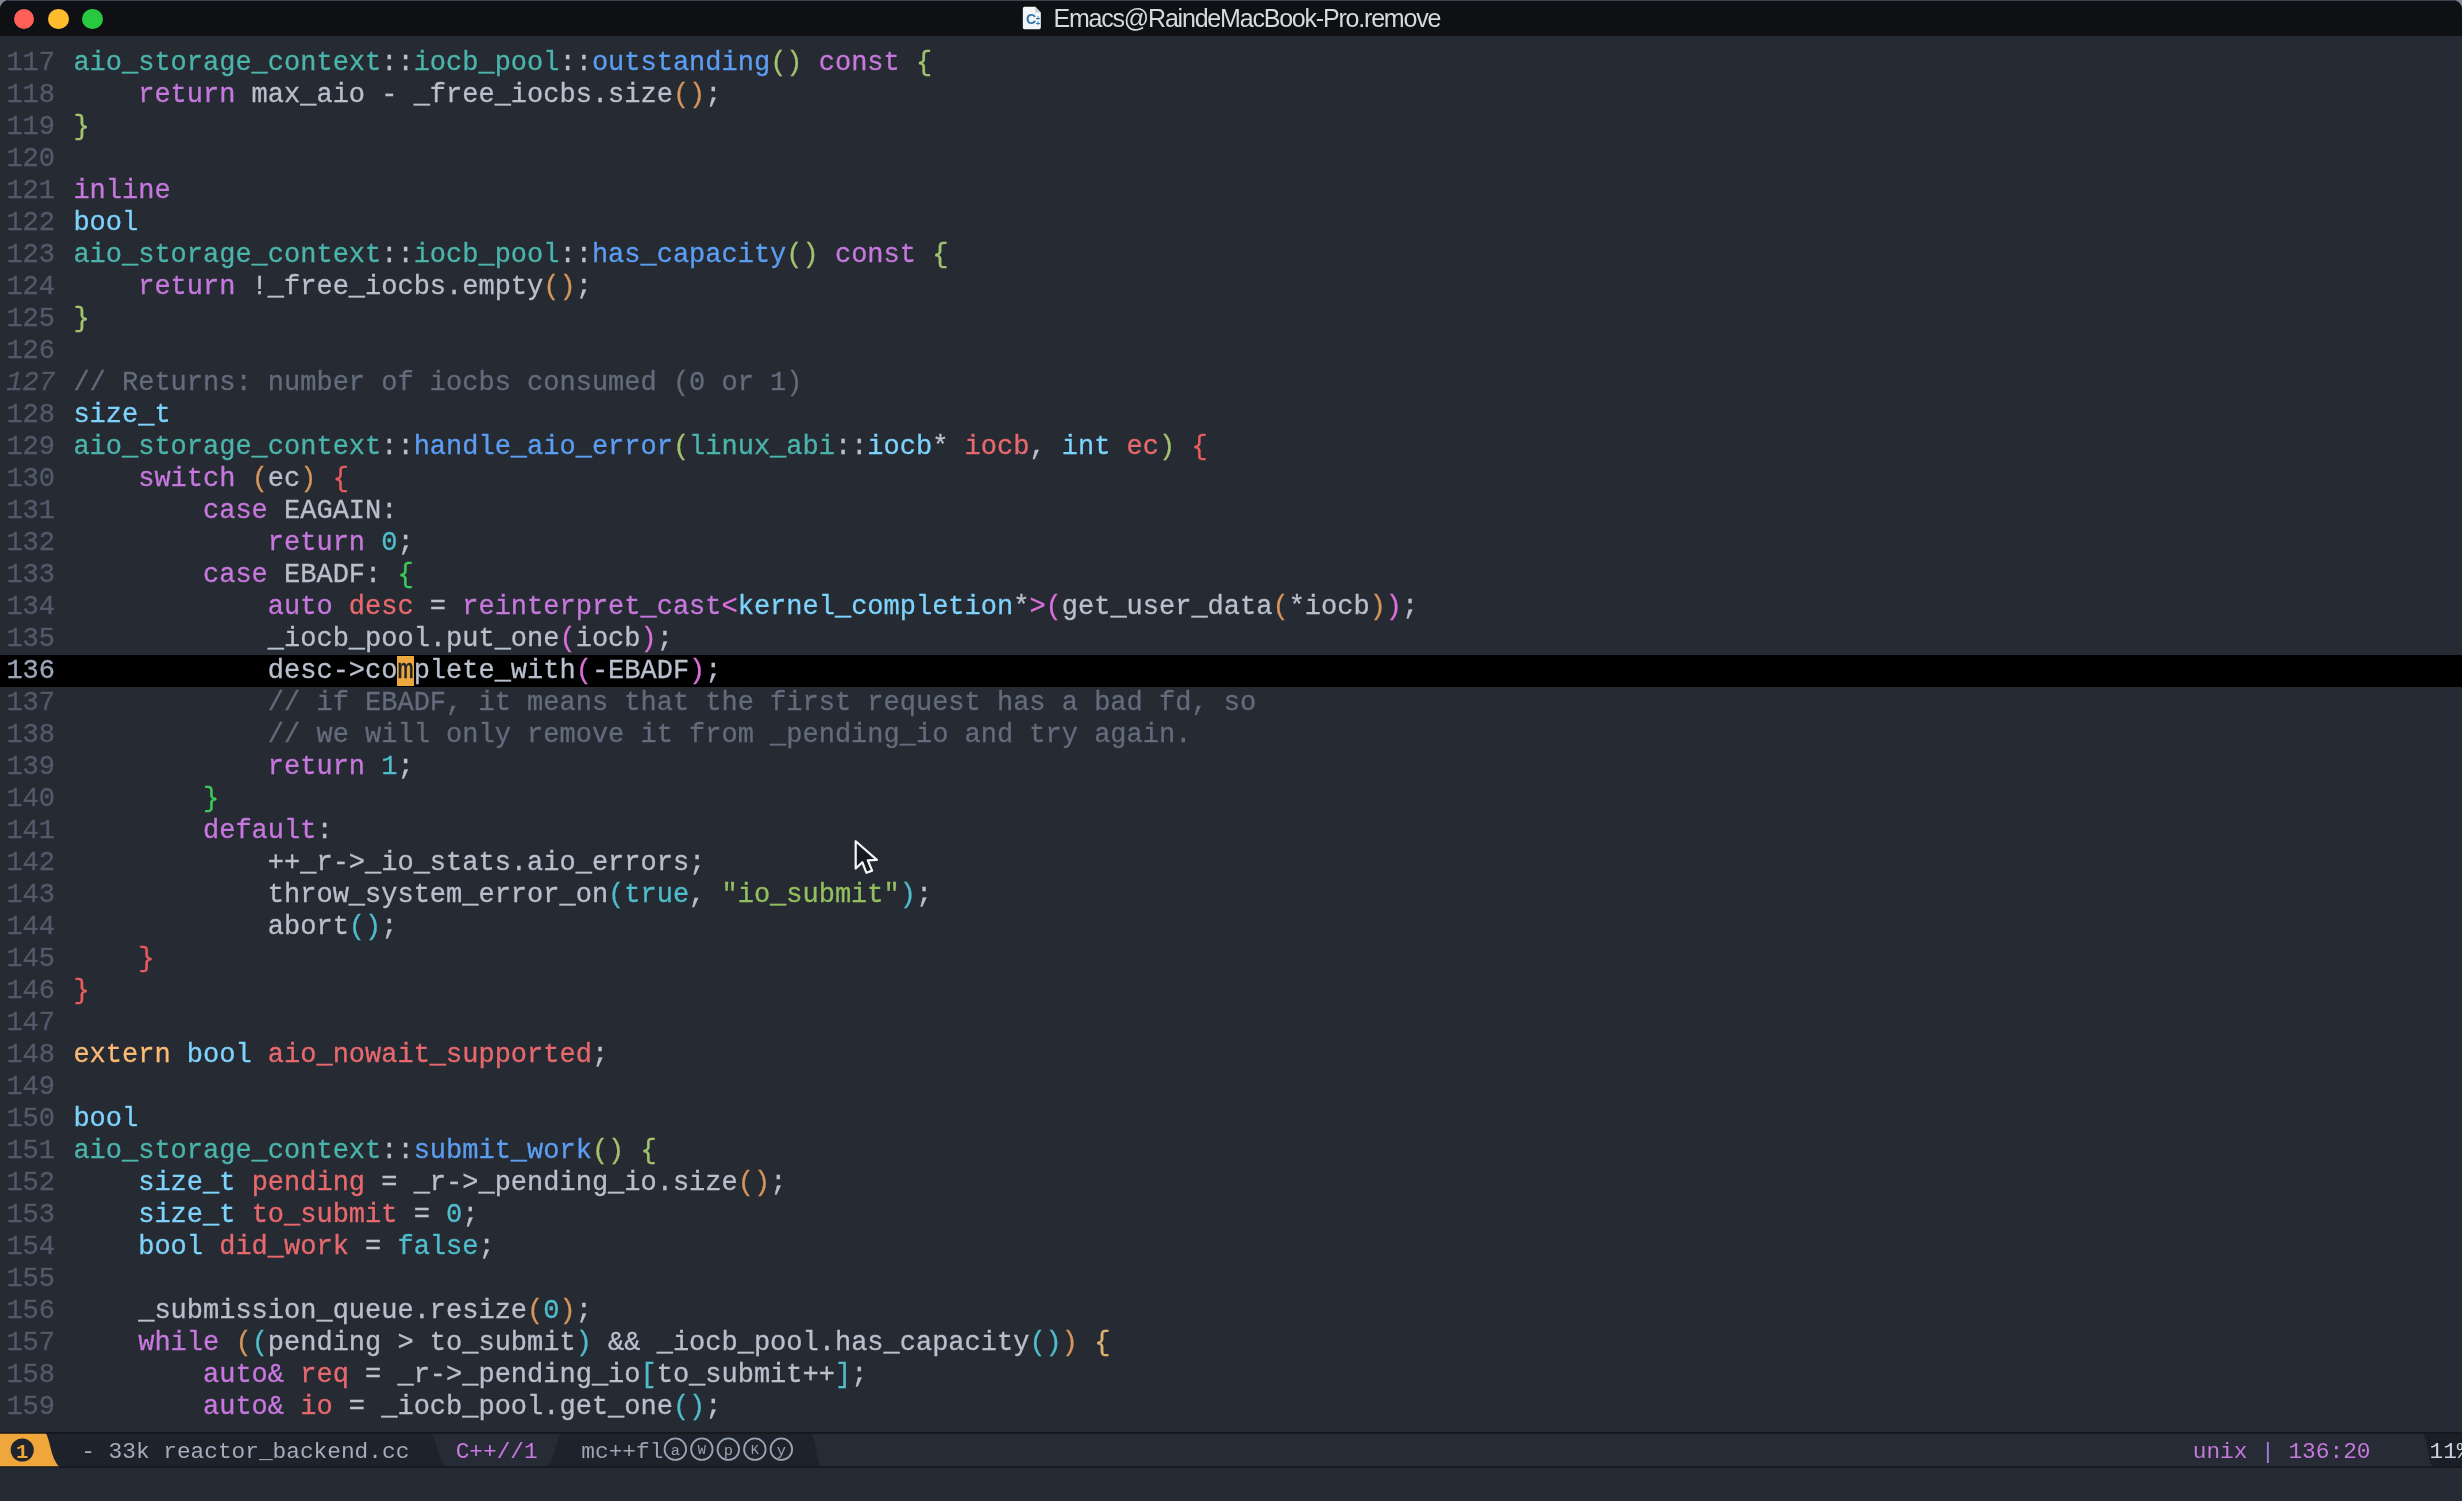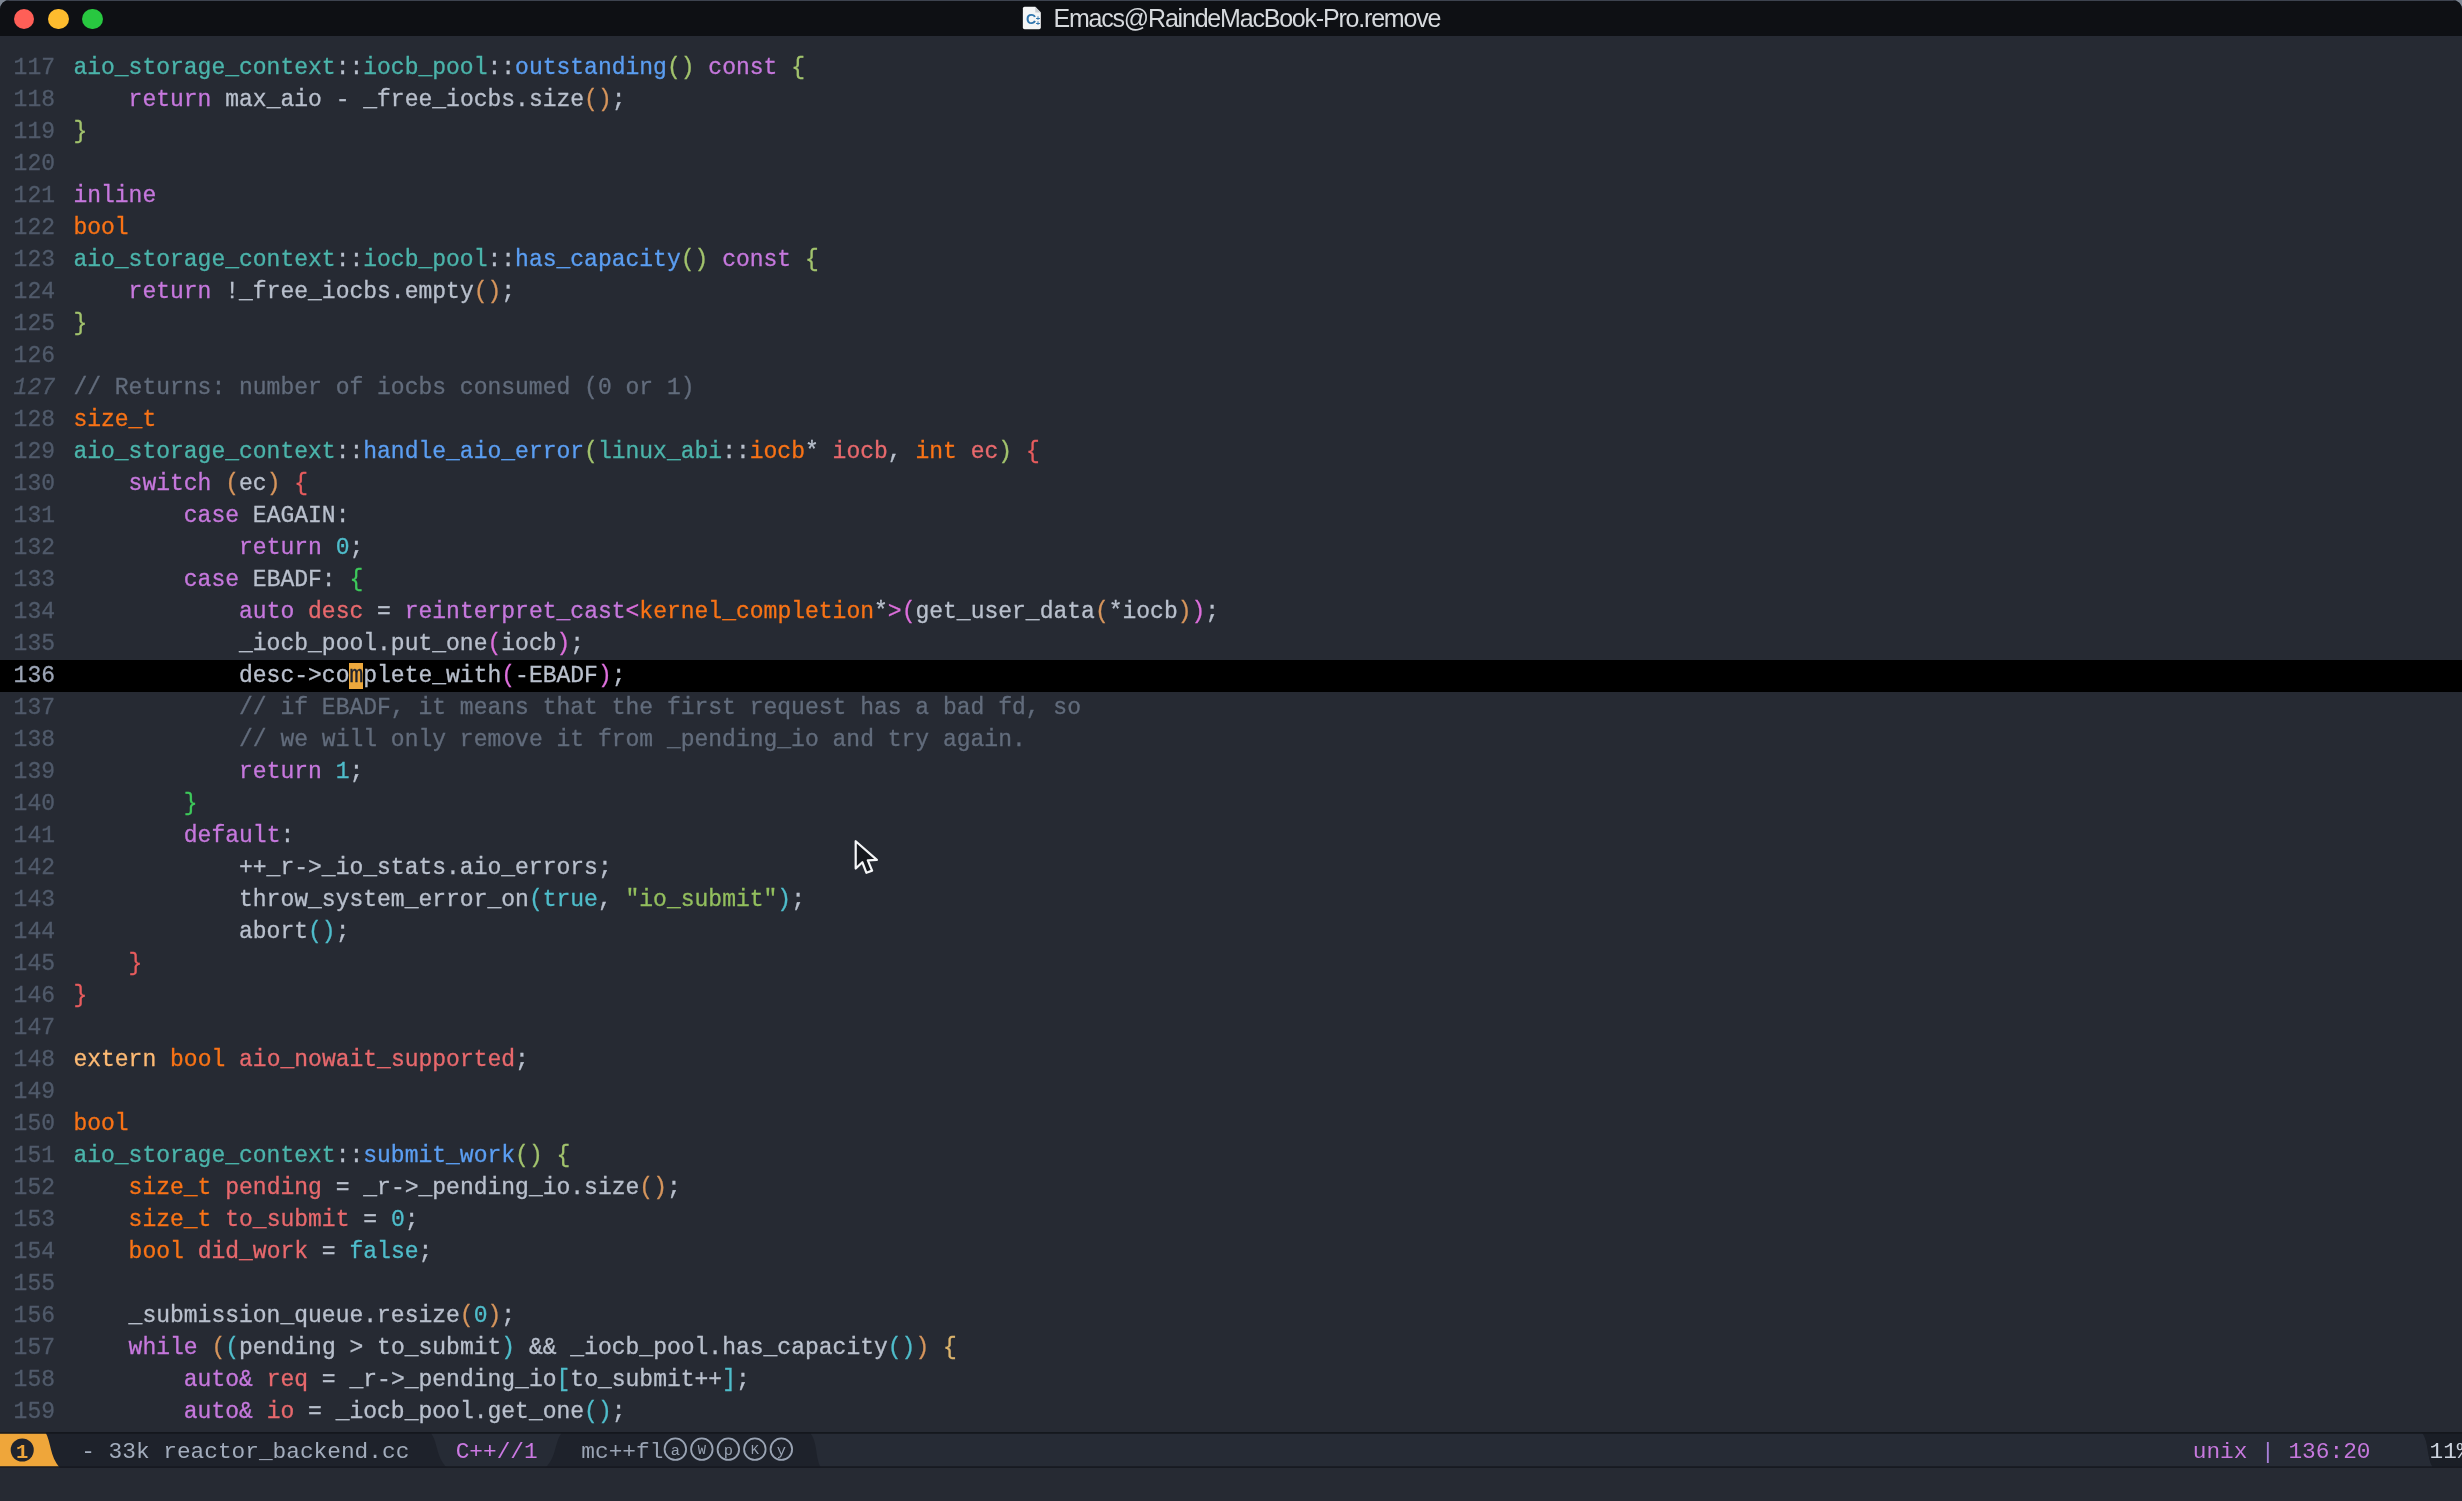--- a/index.html
+++ b/index.html
@@ -1,35 +1,35 @@
 <!DOCTYPE html>
 <html style="font-size:13.7px"><head><meta charset="utf-8"><style>
 * { margin:0; padding:0; box-sizing:border-box; }
 html,body { width:2462px; height:1501px; background:#7e8794; overflow:hidden; }
 .window { position:relative; width:2462px; height:1501px; border-radius:9.4px 9.4px 0 0; overflow:hidden; background:#262a33; }
 .titlebar { position:absolute; top:0; left:0; width:2462px; height:36px; background:#0e1014; border-top:1.7px solid #3d434f; }
 .tl { position:absolute; top:8.5px; width:20.5px; height:20.5px; border-radius:50%; }
 .title { position:absolute; top:0; left:0; width:2462px; height:36px; display:flex; align-items:center; justify-content:center; gap:12px;
   font-family:"Liberation Sans",sans-serif; font-size:25px; letter-spacing:-1.2px; color:#d6d9dd; }
-.code { position:absolute; top:36px; left:0; width:2462px; height:1396px; background:#262a33; overflow:hidden;
-  font-family:"Liberation Mono",monospace; font-size:23px; line-height:32px; white-space:pre; color:#b9c0cd; padding-top:16px; -webkit-text-stroke:0.3px currentColor; }
+.code { position:absolute; top:44px; left:0; width:2462px; height:1396px; background:#262a33; overflow:hidden;
+  font-family:"Liberation Mono",monospace; font-size:27px; line-height:32px; white-space:pre; color:#b9c0cd; padding-top:3px; -webkit-text-stroke:0.3px currentColor; }
 .ln { height:32px; }
 .ln.cur { background:#000000; }
 .num { display:inline-block; width:55px; text-align:right; color:#505a6a; }
 .num.hi { color:#9ba4b5; }
 .it { font-style:italic;text-align:right; }
 .tx { margin-left:18.4px; }
 .cm { color:#626c7c; }
 .cb { background:#eca83d; color:#20242d; }
 .t{color:#4bb4ab}
 .b{color:#5b9ef2}
 .m{color:#c678dd}
 .p{color:#dd6fdc}
 .v{color:#fdba74}
-.a{color:#f97316}
+.a{color:#7dd3fc}
 .c{color:#e8696d}
 .y{color:#4fbdcb}
 .g{color:#a2c36d}
 .G{color:#3ec95b}
 .o{color:#d6955c}
 .r{color:#e85c5e}
 .s{color:#93bf5e}
 .k{color:#dcb46d}
 .modeline { position:absolute; top:1432px; left:0; }
 .mini { position:absolute; top:1468px; left:0; width:2462px; height:33px; background:#262a33; }

